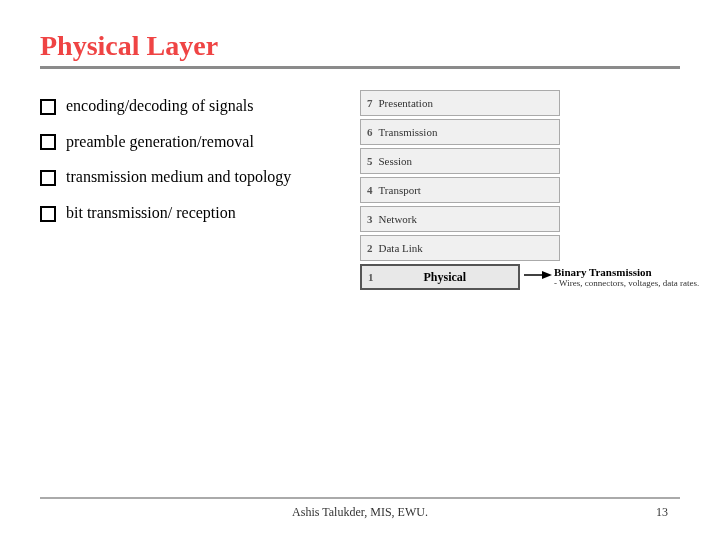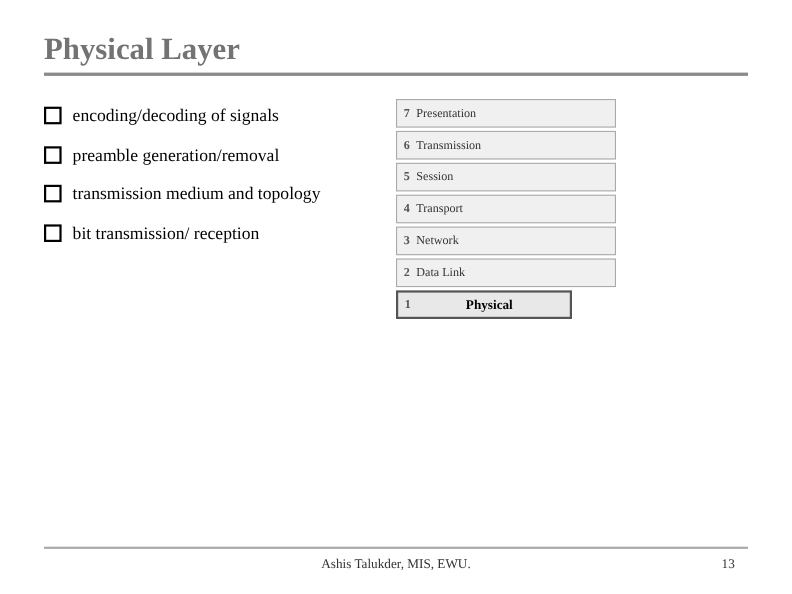--- a/index.html
+++ b/index.html
@@ -22,21 +22,21 @@
       flex-direction: column;
     }
 
     .title-area {
       margin-bottom: 6px;
     }
 
     .slide-title {
       font-size: 28px;
       font-weight: bold;
-      color: #737373;
+      color: #ef4444;
       letter-spacing: 0px;
     }
 
     .title-underline {
       height: 3px;
       background: #8b8b8b;
       margin-top: 4px;
       width: 100%;
     }
 
@@ -48,21 +48,21 @@
     }
 
     .bullet-list {
       flex: 1;
       padding-top: 10px;
       padding-right: 20px;
     }
 
     .bullet-item {
       display: flex;
-      align-items: flex-start;
+      align-items: center;
       margin-bottom: 14px;
       font-size: 16px;
       color: #000;
       line-height: 1.35;
     }
 
     .bullet-icon {
       display: inline-block;
       width: 16px;
       height: 16px;
@@ -243,20 +243,30 @@
           </div>
           <div class="osi-layer">
             <span class="layer-num">2</span>
             <span class="layer-name">Data Link</span>
           </div>
           <div class="physical-row">
             <div class="osi-layer highlighted" style="width: 160px; flex-shrink: 0;">
               <span class="layer-num">1</span>
               <span class="layer-name">Physical</span>
             </div>
+            <div class="arrow-annotation">
+              <svg width="28" height="18" viewBox="0 0 28 18">
+                <line x1="0" y1="9" x2="20" y2="9" stroke="#000" stroke-width="1.5"></line>
+                <polygon points="18,5 28,9 18,13" fill="#000"></polygon>
+              </svg>
+              <div class="annotation-box">
+                <span class="annotation-title">Binary Transmission</span>
+                <span class="annotation-detail">- Wires, connectors, voltages, data rates.</span>
+              </div>
+            </div>
           </div>
         </div>
     </div>
 
   </div>
 
   <div class="footer">
     <span class="footer-text">Ashis Talukder, MIS, EWU.</span>
     <span class="footer-page">13</span>
   </div>

